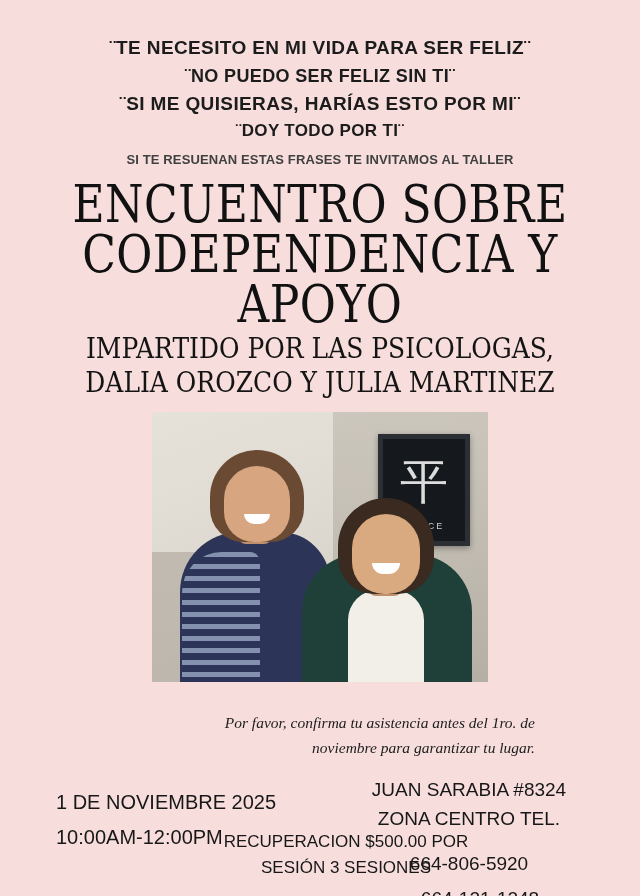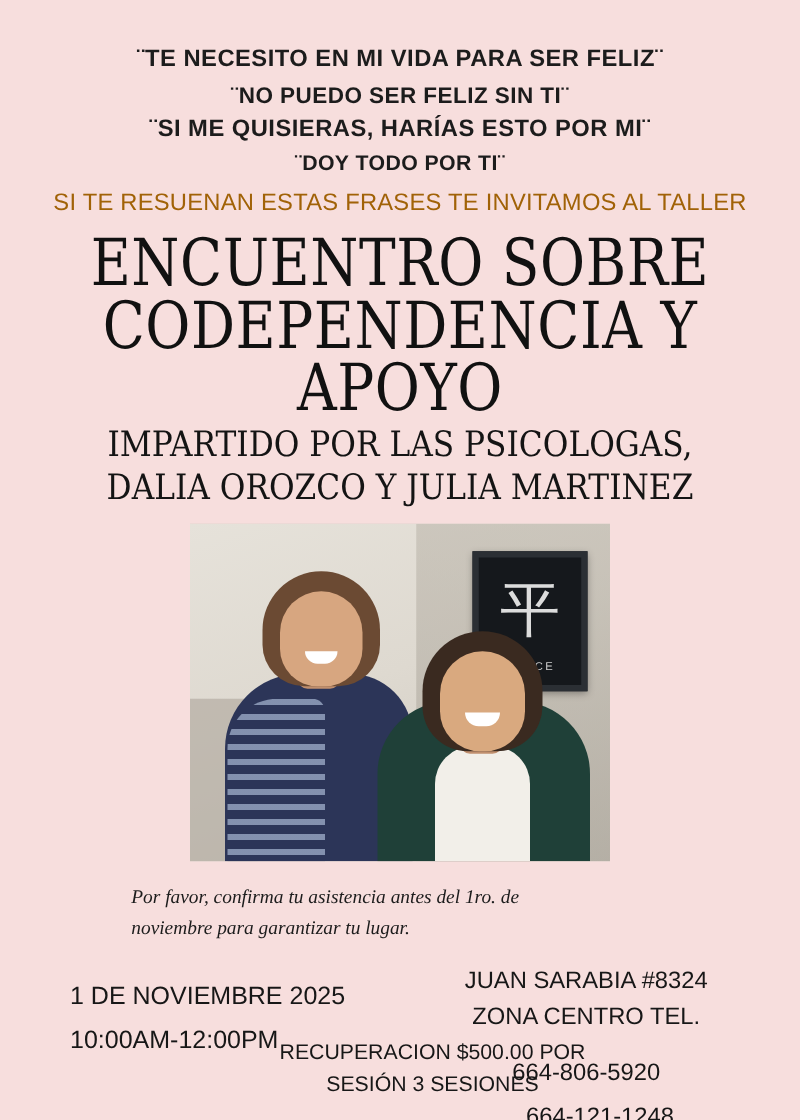--- a/index.html
+++ b/index.html
@@ -34,25 +34,25 @@
     font-weight: 700;
     letter-spacing: 0.02em;
     color: #1c1c1c;
     line-height: 1.5;
   }
   .q1 { font-size: 19px; }
   .q2 { font-size: 19px; }
   .q3 { font-size: 18px; }
   .q4 { font-size: 17px; }
   .invite {
-    font-size: 19px;
-    font-weight: 400;
+    font-size: 13px;
+    font-weight: 700;
     letter-spacing: 0.01em;
     margin-top: 8px;
-    color: #a16207;
+    color: #404040;
   }
 
   
   .title-block {
     width: 100%;
     text-align: center;
     margin-top: 14px;
     font-family: "DejaVu Serif", serif;
   }
   .title-line {
@@ -199,23 +199,23 @@
   }
   .p2-smile {
     position: absolute; left: 220px; bottom: 108px;
     width: 28px; height: 11px;
     background: #fff;
     border-radius: 0 0 14px 14px;
   }
 
   
   .confirm {
-    margin-top: 16px;
+    margin-top: 28px;
     width: 430px;
-    text-align: left;
+    text-align: right;
     font-family: "Liberation Serif", serif;
     font-style: italic;
     font-size: 15.5px;
     line-height: 1.65;
     color: #1c1c1c;
   }
 
   
   .footer {
     position: relative;

